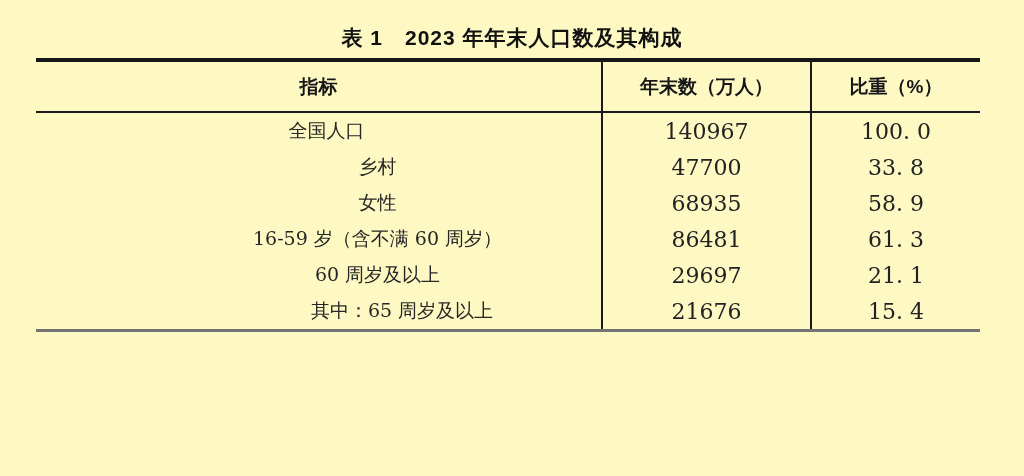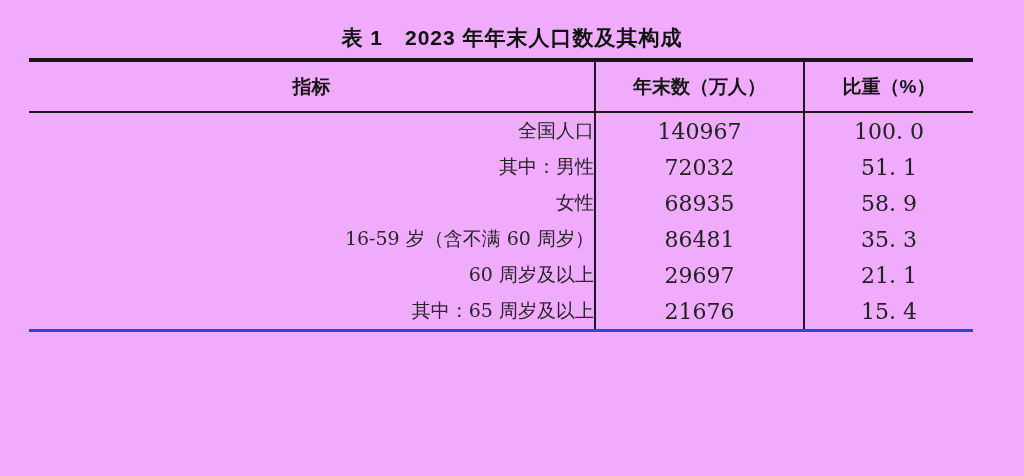--- a/index.html
+++ b/index.html
@@ -4,47 +4,47 @@
 <style>
   html, body {
     margin: 0;
     padding: 0;
     background: #ffffff;
   }
   .page {
     position: relative;
     width: 1024px;
     height: 476px;
-    background: #f0abfc;
+    background: #fef9c3;
     overflow: hidden;
     font-family: "DejaVu Serif", "Liberation Serif", serif;
     color: #1f1f1f;
   }
   .title {
     position: absolute;
     top: 24px;
     left: 0;
     width: 100%;
     text-align: center;
     font-family: "Liberation Sans", "DejaVu Sans", sans-serif;
     font-weight: bold;
     font-size: 21px;
     color: #111111;
     letter-spacing: 1px;
     white-space: pre;
   }
   table.pop-table {
     position: absolute;
-    left: 29px;
+    left: 36px;
     top: 58px;
     width: 944px;
     border-collapse: collapse;
     table-layout: fixed;
     border-top: 4px solid #161616;
-    border-bottom: 3px solid #1d4ed8;
+    border-bottom: 3px solid #737373;
   }
   col.c1 { width: 566px; }
   col.c2 { width: 209px; }
   col.c3 { width: 169px; }
   thead th {
     height: 49px;
     border-bottom: 2px solid #1a1a1a;
     font-family: "Liberation Sans", "DejaVu Sans", sans-serif;
     font-weight: bold;
     font-size: 19px;
@@ -57,21 +57,21 @@
     height: 36px;
     font-size: 19px;
     color: #262626;
     vertical-align: middle;
     padding: 0;
     white-space: pre;
   }
   .vline {
     border-left: 2px solid #1a1a1a;
   }
-  td.indicator { text-align: right; }
+  td.indicator { text-align: center; }
   td.num {
     text-align: center;
     font-size: 22px;
     color: #222222;
   }
   .ind-0 { padding-left: 16px; }
   .ind-1 { padding-left: 60px; }
   .ind-1b { padding-left: 118px; }
   .ind-2 { padding-left: 167px; }
   sup.fnote {
@@ -101,33 +101,33 @@
         <th class="vline">比重（%）</th>
       </tr>
     </thead>
     <tbody>
       <tr>
         <td class="indicator ind-0">全国人口</td>
         <td class="num vline">140967</td>
         <td class="num vline">100. 0</td>
       </tr>
       <tr>
-        <td class="indicator ind-1">其中：男性</td>
-        <td class="num vline">72032</td>
-        <td class="num vline">51. 1</td>
+        <td class="indicator ind-1b">乡村</td>
+        <td class="num vline">47700</td>
+        <td class="num vline">33. 8</td>
       </tr>
       <tr>
         <td class="indicator ind-1b">女性</td>
         <td class="num vline">68935</td>
         <td class="num vline">58. 9</td>
       </tr>
       <tr>
         <td class="indicator ind-1b">16-59 岁（含不满 60 周岁）</td>
         <td class="num vline">86481</td>
-        <td class="num vline">35. 3</td>
+        <td class="num vline">61. 3</td>
       </tr>
       <tr>
         <td class="indicator ind-1b">60 周岁及以上</td>
         <td class="num vline">29697</td>
         <td class="num vline">21. 1</td>
       </tr>
       <tr>
         <td class="indicator ind-2">其中：65 周岁及以上</td>
         <td class="num vline">21676</td>
         <td class="num vline">15. 4</td>

